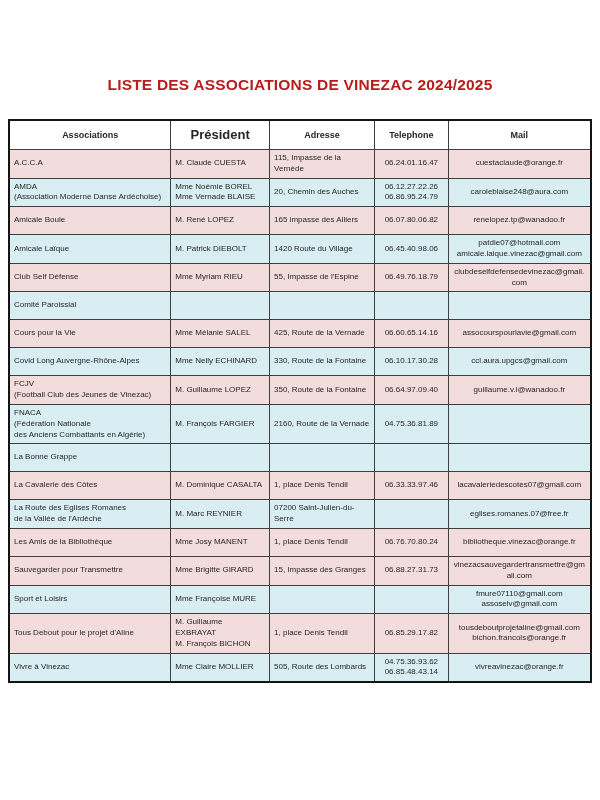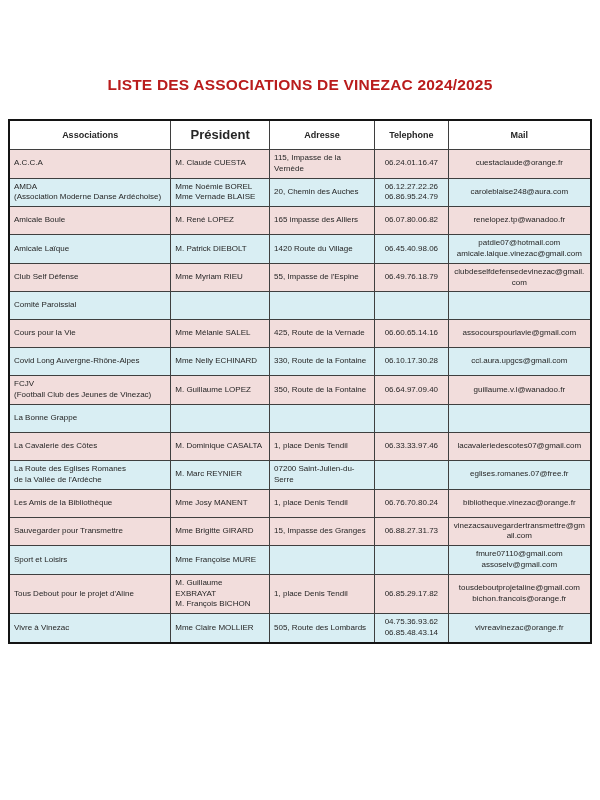--- a/index.html
+++ b/index.html
@@ -156,20 +156,31 @@
           <td class="cell-association">
             <div>FCJV</div>
             <div>(Football Club des Jeunes de Vinezac)</div>
           </td>
           <td class="cell-president">M. Guillaume LOPEZ</td>
           <td class="cell-adresse">350, Route de la Fontaine</td>
           <td class="cell-telephone">06.64.97.09.40</td>
           <td class="cell-mail">guillaume.v.l@wanadoo.fr</td>
         </tr>
         <tr class="row-blue">
+          <td class="cell-association">
+            <div>FNACA</div>
+            <div>(Fédération Nationale</div>
+            <div>des Anciens Combattants en Algérie)</div>
+          </td>
+          <td class="cell-president">M. François FARGIER</td>
+          <td class="cell-adresse">2160, Route de la Vernade</td>
+          <td class="cell-telephone">04.75.36.81.89</td>
+          <td class="cell-mail"></td>
+        </tr>
+        <tr class="row-blue">
           <td class="cell-association">La Bonne Grappe</td>
           <td class="cell-president"></td>
           <td class="cell-adresse"></td>
           <td class="cell-telephone"></td>
           <td class="cell-mail"></td>
         </tr>
         <tr class="row-pink">
           <td class="cell-association">La Cavalerie des Côtes</td>
           <td class="cell-president">M. Dominique CASALTA</td>
           <td class="cell-adresse">1, place Denis Tendil</td>

